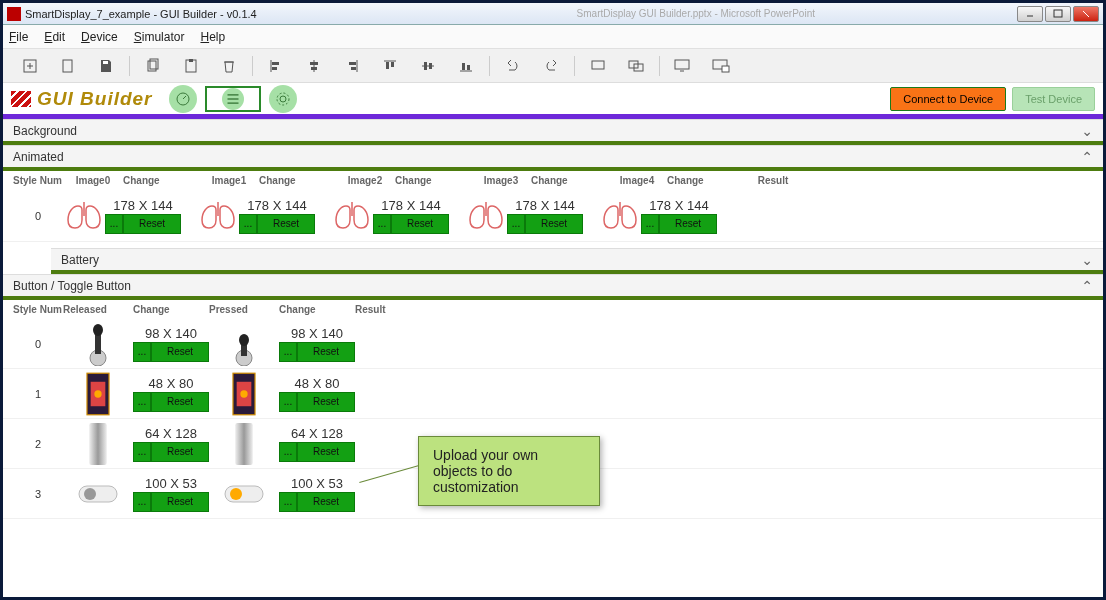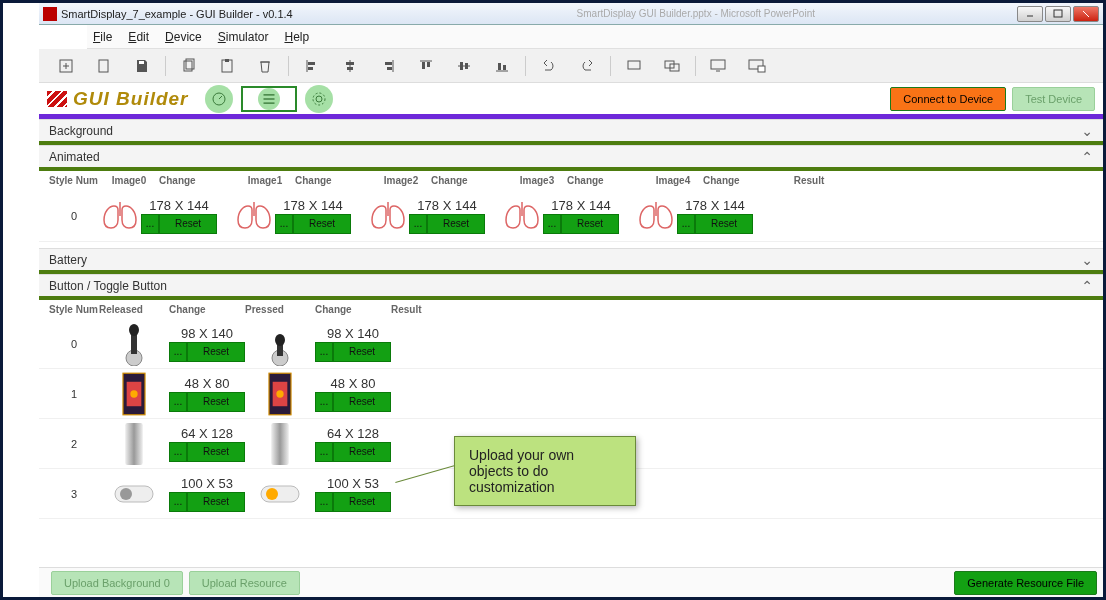--- a/index.html
+++ b/index.html
@@ -1,26 +1,26 @@
 <!DOCTYPE html>
 <html><head>
 <meta charset="utf-8">
 <style>
 * { box-sizing: border-box; margin: 0; padding: 0; }
 body { font-family: "Segoe UI", Tahoma, sans-serif; font-size: 11px; background: #fff; color: #333; }
-.window { border: 3px solid #0a1a3a; width: 1106px; height: 600px; display: flex; flex-direction: column; overflow: hidden; padding-left: 36px;}
+.window { border: 3px solid #0a1a3a; width: 1106px; height: 600px; display: flex; flex-direction: column; overflow: hidden;}
 .titlebar { background: linear-gradient(#f2f6fc,#dce6f4); height: 22px; display: flex; align-items: center; padding: 0 4px; border-bottom: 1px solid #8aa; }
 .titlebar .ticon { width:14px; height:14px; background:#b00; margin-right:4px; }
 .titlebar .ttxt { font-size: 11px; color:#222; }
 .titlebar .spacer { flex:1; }
 .titlebar .blur { font-size:10px; color:#aaa; margin-right:200px;}
 .wbtn { width:26px; height:16px; margin-left:2px; border:1px solid #888; background:linear-gradient(#f8f8f8,#d0d0d0); border-radius:2px; display:flex;align-items:center;justify-content:center; }
 .wbtn.close { background:linear-gradient(#e76,#c21); color:#fff; }
 .wbtn svg{width:10px;height:10px;}
-.menubar { background:#fafafa; height:24px; display:flex; align-items:center; padding:0 6px; gap:16px; border-bottom:1px solid #e0e0e0;margin-left:48px;}
+.menubar { background:#fafafa; height:24px; display:flex; align-items:center; padding:0 6px; gap:16px; border-bottom:1px solid #e0e0e0;}
 .menubar span { font-size:12px; color:#222; cursor:default;}
 .menubar span u{text-decoration:underline;}
 .toolbar { background:#f1f1f1; height:34px; display:flex; align-items:center; padding:0 8px; border-bottom:1px solid #ddd;}
 .tb { width:22px; height:22px; margin:0 8px; display:flex;align-items:center;justify-content:center;color:#555;}
 .tbsep { width:1px; height:20px; background:#ccc; margin:0 4px;}
 .headerrow { height:36px; display:flex; align-items:center; padding:0 8px; border-bottom:5px solid #6d28d9;}
 .logo { font-size:19px; font-weight:bold; font-style:italic; color:#b08a0a; letter-spacing:1px; margin-right:12px; display:flex;align-items:center;}
 .logo .lstripe{display:inline-block;width:20px;height:16px;background:repeating-linear-gradient(135deg,#c11 0 4px,#fff 4px 6px);margin-right:6px;}
 .circbtn { width:28px;height:28px; border-radius:50%; background:#a6e0a6; display:flex;align-items:center;justify-content:center; margin:0 4px; color:#3a7a3a;}
 .circbtn svg{width:16px;height:16px;}
@@ -327,21 +327,21 @@
      <div class="chgcol">
             <div class="dim">178 X 144</div>
             <div class="btnpair">
               <div class="bp dots">...</div>
               <div class="bp rst">Reset</div>
             </div>
           </div>
         </div>
   </div>
 
-  <div class="section-h" style="margin-top:6px;">
+  <div class="section-h" style="margin-top:6px;margin-left:48px;">
     <span>Battery</span>
     <div class="spacer"></div>
         <span class="chev">⌄</span>
   </div>
 
   <div class="section-h">
     <span>Button / Toggle Button</span>
     <div class="spacer"></div>
         <span class="chev">⌃</span>
   </div>
@@ -479,19 +479,13 @@
           <div class="btnpair">
             <div class="bp dots">...</div>
             <div class="bp rst">Reset</div>
           </div>
         </div>
   </div>
 
   <div class="callout">Upload your own objects to do customization</div>
  </div>
 
- <div class="footer">
-   <div class="btn dis">Upload Background 0</div>
-   <div class="btn dis">Upload Resource</div>
-   <div class="spacer"></div>
-   <div class="btn gen">Generate Resource File</div>
- </div>
 </div>
 
 </body></html>

